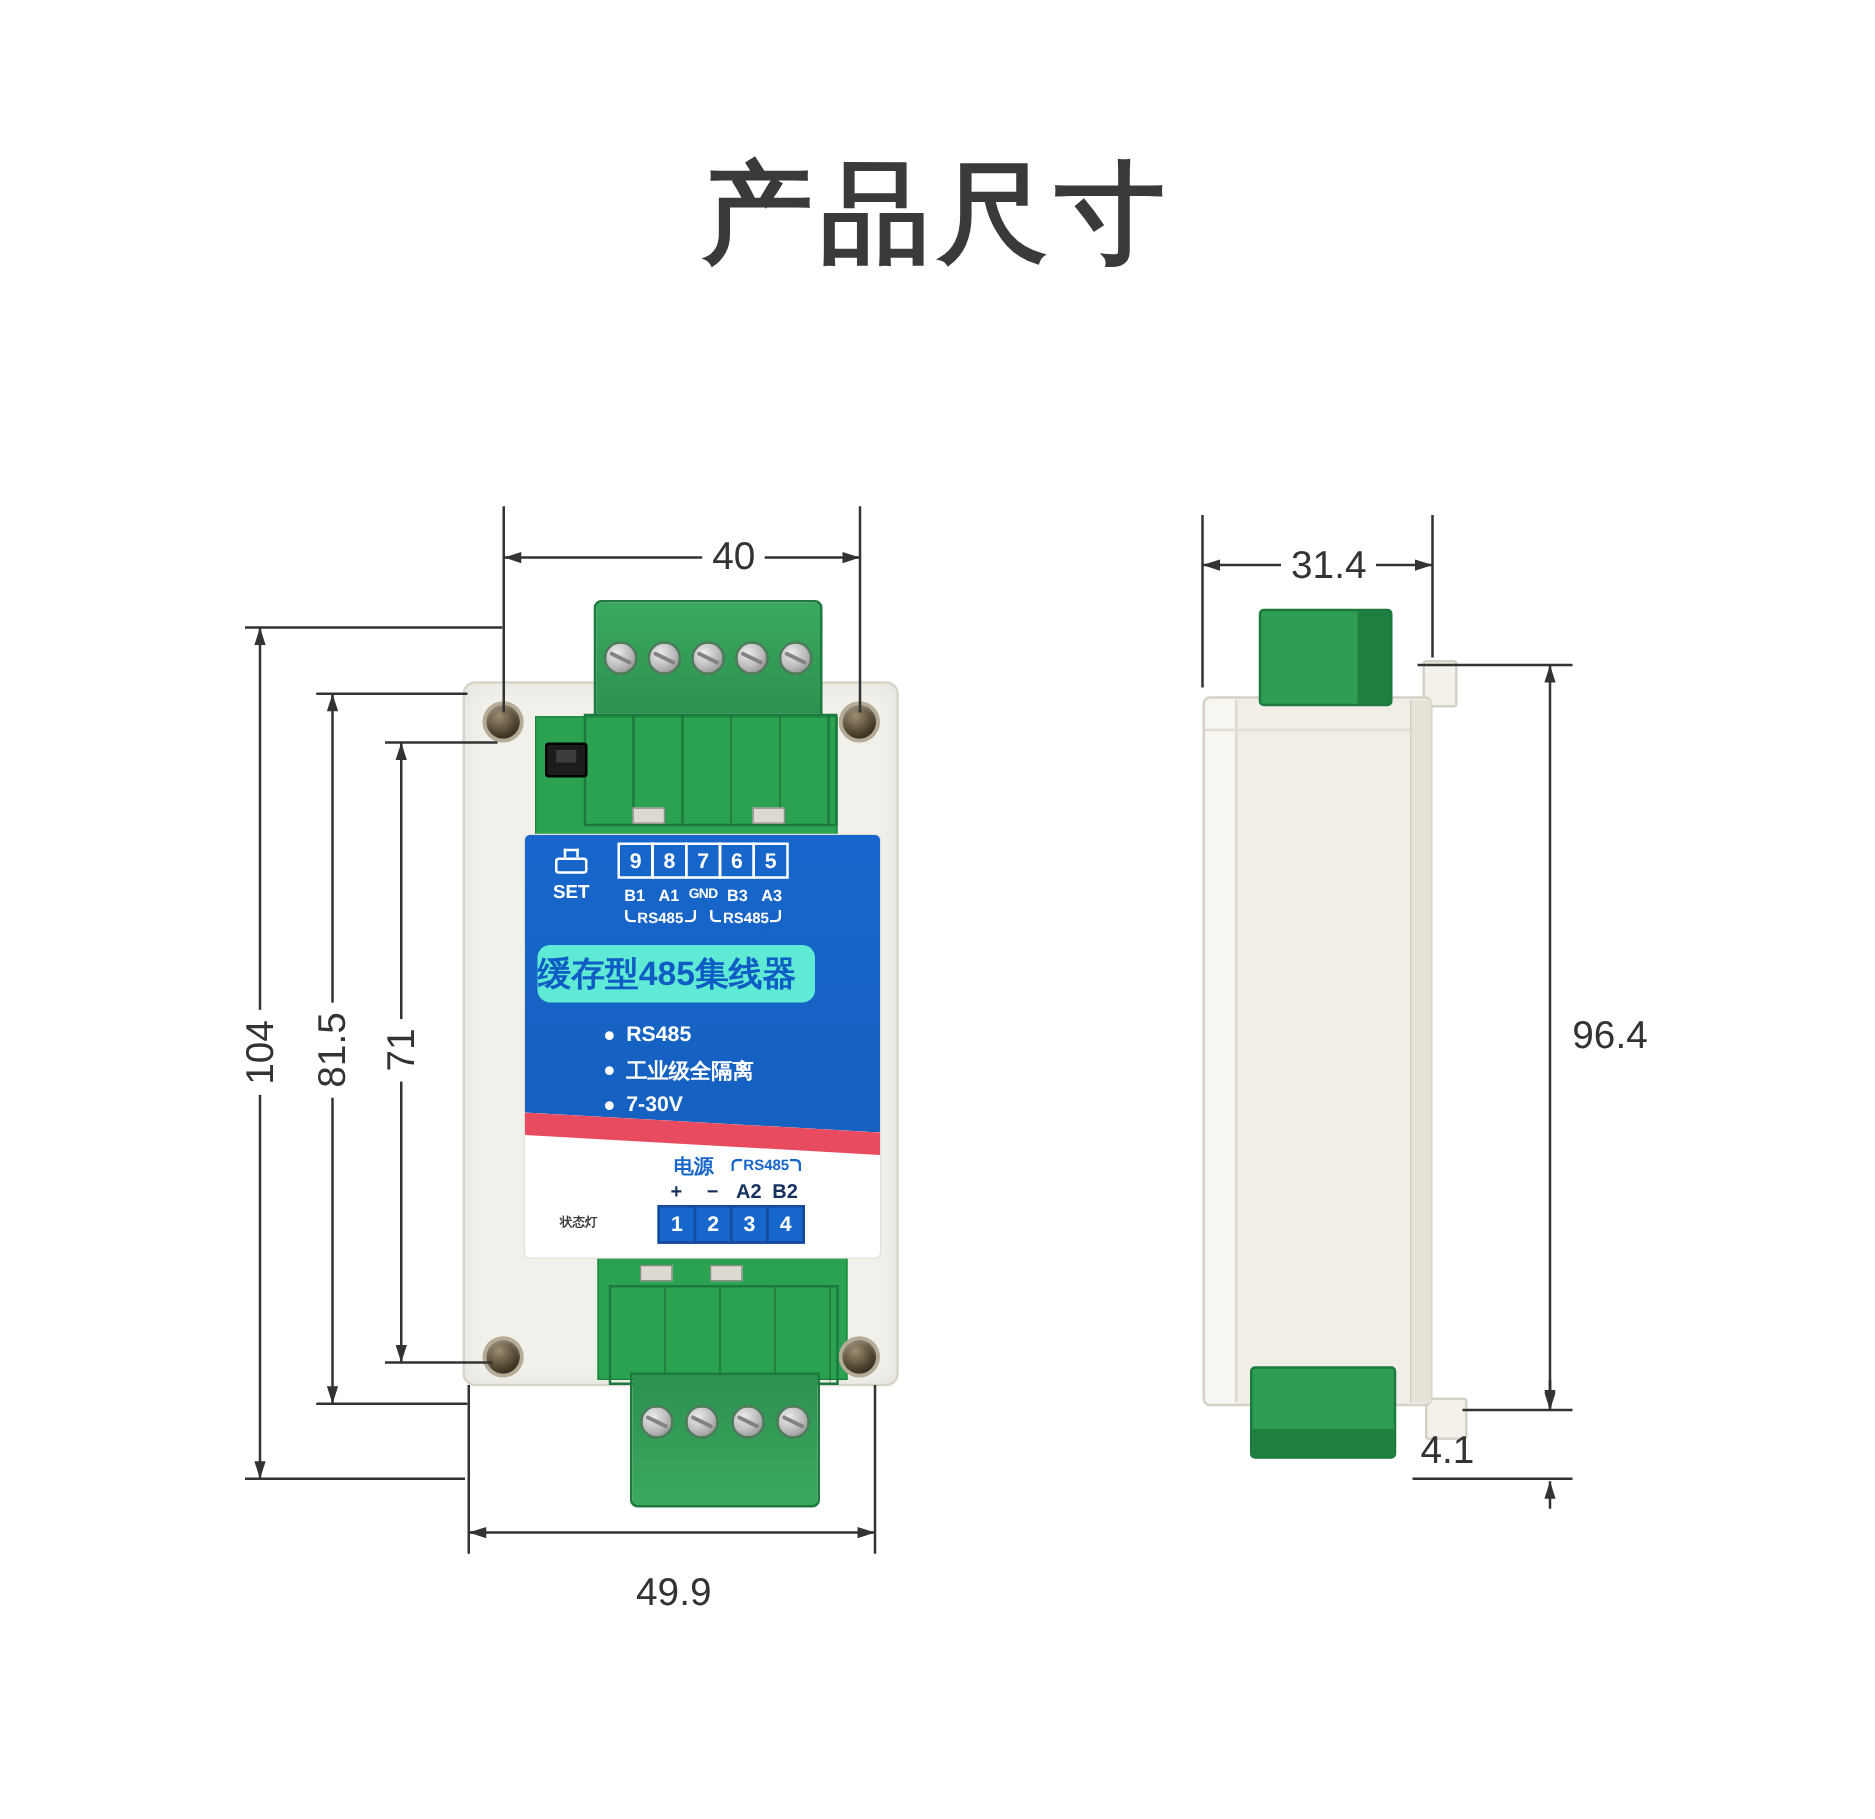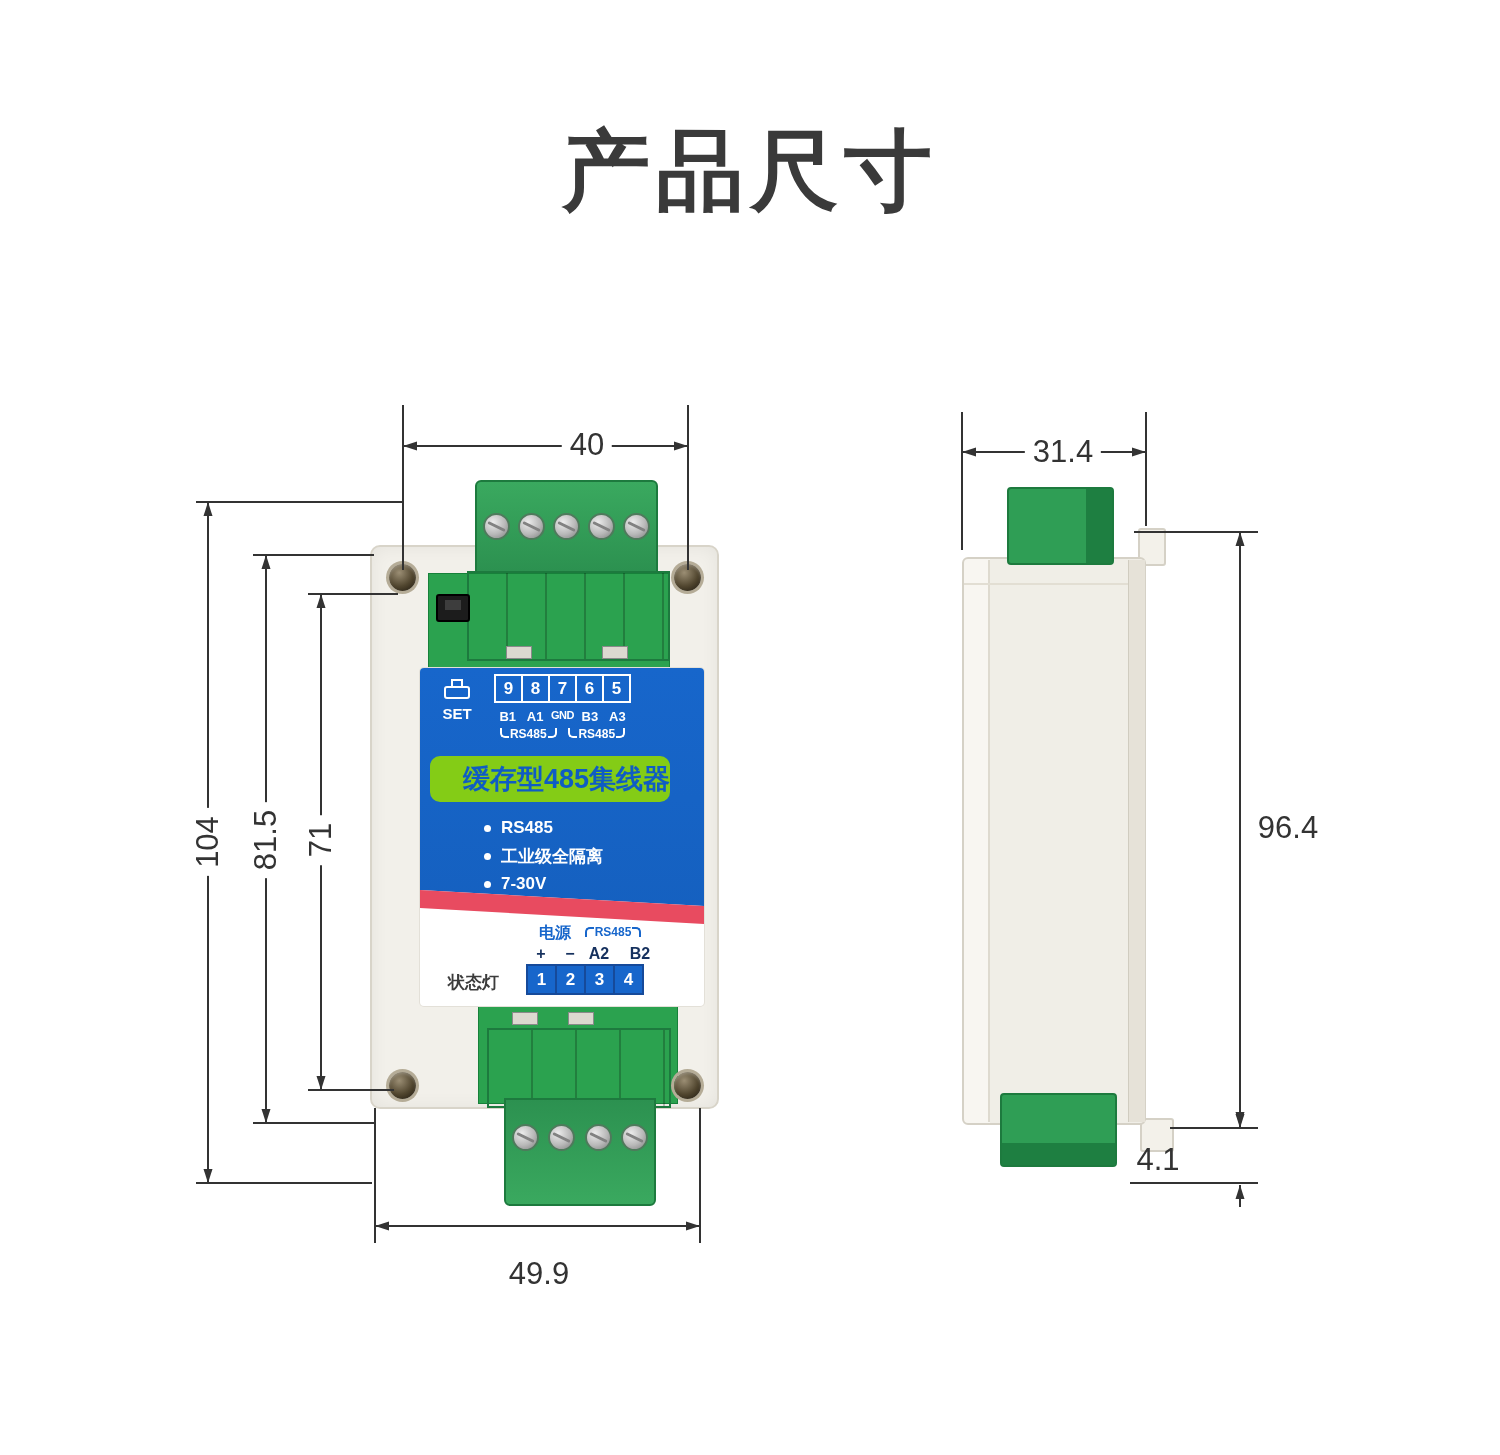--- a/index.html
+++ b/index.html
@@ -89,37 +89,37 @@
   .pinlabels{position:absolute;left:74px;top:41px;width:137px;display:flex;}
   .pl{flex:1;text-align:center;color:#fff;font-size:13px;font-weight:bold;}
   .pl-gnd{font-size:11px;letter-spacing:-.5px;}
   .rs485-row{position:absolute;left:74px;top:59px;width:137px;display:flex;justify-content:space-around;
              color:#fff;font-size:12px;font-weight:bold;}
   .rsgrp{display:flex;align-items:flex-end;}
   .hku-l{width:7px;height:8px;border-left:2px solid currentColor;border-bottom:2px solid currentColor;
          border-bottom-left-radius:5px;margin:0 1px 3px 0;}
   .hku-r{width:7px;height:8px;border-right:2px solid currentColor;border-bottom:2px solid currentColor;
          border-bottom-right-radius:5px;margin:0 0 3px 1px;}
-  .nameplate{position:absolute;left:10px;top:88px;width:240px;height:46px;background:#84cc16;border-radius:10px;
-             display:flex;align-items:center;justify-content:flex-end;color:#0f5cc4;font-size:27px;font-weight:bold;}
+  .nameplate{position:absolute;left:10px;top:88px;width:222px;height:46px;background:#5eead4;border-radius:10px;
+             display:flex;align-items:center;justify-content:flex-start;color:#0f5cc4;font-size:27px;font-weight:bold;}
   .features{position:absolute;left:64px;top:146px;display:flex;flex-direction:column;}
   .feature{display:flex;align-items:center;height:28px;color:#fff;font-size:17px;font-weight:bold;}
   .fdot{width:7px;height:7px;border-radius:50%;background:#fff;margin-right:10px;}
   .lbl-power{position:absolute;left:105px;top:255px;width:60px;text-align:center;
              color:var(--label-blue,#1766cb);font-weight:bold;font-size:16px;}
   .lbl-rs485b{position:absolute;left:161px;top:257px;width:64px;display:flex;justify-content:center;
               align-items:flex-start;color:var(--label-blue,#1766cb);font-weight:bold;font-size:12px;}
   .hkd-l{width:7px;height:8px;border-left:2px solid currentColor;border-top:2px solid currentColor;
          border-top-left-radius:5px;margin:2px 1px 0 0;}
   .hkd-r{width:7px;height:8px;border-right:2px solid currentColor;border-top:2px solid currentColor;
          border-top-right-radius:5px;margin:2px 0 0 1px;}
   .pm{position:absolute;top:277px;text-align:center;color:#16315e;font-weight:bold;font-size:16px;}
   .pm-1{left:108px;width:26px;} .pm-2{left:137px;width:26px;}
-  .pm-3{left:164px;width:30px;} .pm-4{left:193px;width:30px;margin-left:12px;}
-  .status{position:absolute;left:28px;top:303px;width:76px;color:#3c3c3c;font-weight:bold;font-size:17px;}
+  .pm-3{left:164px;width:30px;} .pm-4{left:193px;width:30px;}
+  .status{position:absolute;left:28px;top:303px;width:76px;color:#3c3c3c;font-weight:bold;font-size:10px;}
   .numbox-row{position:absolute;left:106px;top:296px;display:flex;}
   .numbox{width:31px;height:31px;border:2px solid #164a9a;margin-left:-2px;box-sizing:border-box;
           background:var(--label-blue,#1766cb);color:#fff;font-weight:bold;font-size:17px;
           display:flex;align-items:center;justify-content:center;}
   .numbox:first-child{margin-left:0;}
 
   
   .side-tab-top{position:absolute;left:1138px;top:528px;width:24px;height:34px;background:#f3f1ea;
                 border:2px solid #d5d1c6;border-radius:3px;z-index:9;}
   .side-clip{position:absolute;left:1140px;top:1118px;width:30px;height:30px;background:#f3f1ea;

